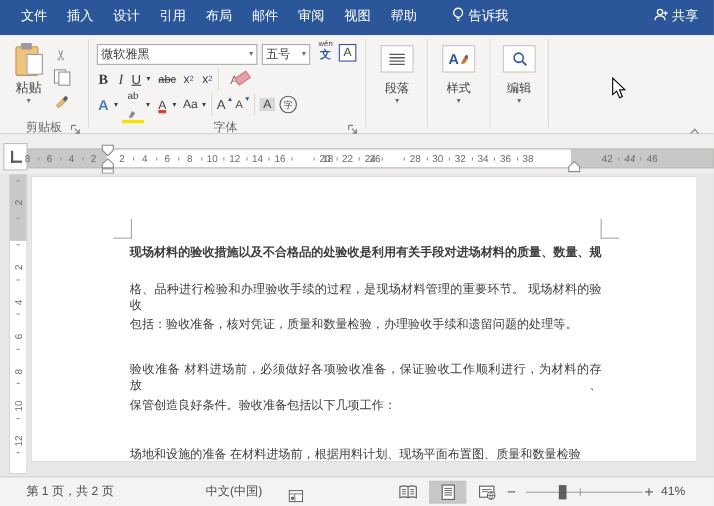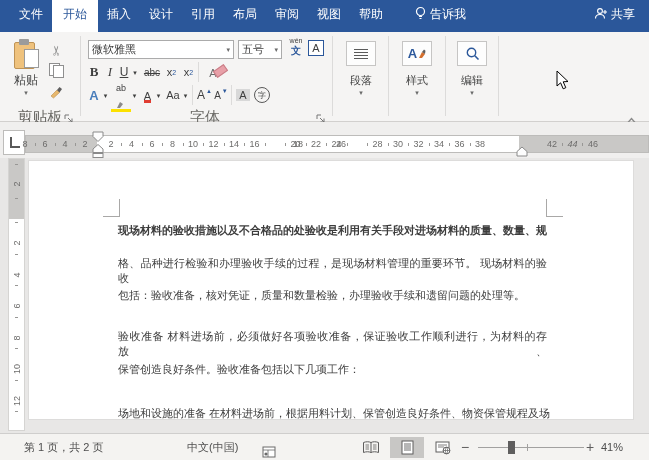--- a/index.html
+++ b/index.html
@@ -10,21 +10,21 @@
   .menubar{left:0;top:0;width:649px;height:32px;background:#2b579a;display:flex;align-items:flex-end;padding-left:10px;box-sizing:border-box;}
   .tab{color:#fff;font-size:12px;padding:6px 9px 9px;cursor:default;white-space:nowrap;}
   .tab.active{background:#fff;color:#2b579a;padding:7px 11px 9px;}
   .menu-right{margin-left:auto;display:flex;align-items:flex-end;padding-right:12px;}
   .menu-ico{display:inline-block;vertical-align:-2px;margin-right:3px;}
   .tellme{margin-left:18px;display:flex;align-items:center;color:#fff;font-size:12px;padding:6px 4px 9px;}
   .share{display:flex;align-items:center;color:#fff;font-size:12px;padding:6px 2px 9px;margin-left:52px;}
   
   .ribbon{left:0;top:32px;width:649px;height:90px;background:#f5f4f3;border-bottom:1px solid #d2d0ce;box-sizing:border-box;}
   .vsep{position:absolute;top:4px;height:80px;width:1px;background:#dcdbda;}
-  .grouplabel{position:absolute;top:76px;font-size:15px;color:#67666;color:#6a6965;text-align:center;}
+  .grouplabel{position:absolute;top:76px;font-size:11px;color:#67666;color:#6a6965;text-align:center;}
   .launcher{position:absolute;top:78px;width:10px;height:10px;}
   .chev{position:absolute;width:8px;height:8px;}
   .btn{cursor:default;}
   .ddarrow{font-size:7px;color:#6a6a6a;line-height:7px;}
   
   .clip-body{position:absolute;left:14px;top:10px;width:19px;height:25px;background:#efc27d;border:1px solid #bf9355;border-radius:2px;}
   .clip-clip{position:absolute;left:19px;top:7px;width:10px;height:6px;background:#9b9b9b;border-radius:1px;}
   .clip-page{position:absolute;left:24px;top:17px;width:13px;height:17px;background:#fff;border:1px solid #9a9a9a;}
   .paste-label{position:absolute;left:6px;top:40px;width:40px;text-align:center;font-size:12px;color:#444;}
   .paste-arrow{position:absolute;left:6px;top:57px;width:40px;text-align:center;}
@@ -75,25 +75,25 @@
 </style>
 </head>
 <body>
 
 <div id="app">
 
   <div class="menubar abs">
     <div style="display:flex;align-items:flex-end;">
 
     <div class="tab">文件</div>
-        <div class="tab active">开始</div>
         <div class="tab">插入</div>
         <div class="tab">设计</div>
         <div class="tab">引用</div>
         <div class="tab">布局</div>
+        <div class="tab">邮件</div>
         <div class="tab">审阅</div>
         <div class="tab">视图</div>
         <div class="tab">帮助</div>
       </div>
     <div class="tellme">
       <span class="menu-ico">
         <svg width="13" height="14" viewBox="0 0 13 14">
             <circle cx="6.5" cy="5.5" r="4" fill="none" stroke="#fff" stroke-width="1.2"></circle>
             <path d="M5 10.5 h3 M5.5 12.5 h2" stroke="#fff" stroke-width="1.2" fill="none"></path>
           </svg>
@@ -389,21 +389,21 @@
       <div class="cropline" style="left:74px;top:55px;width:17px;height:1px;"></div>
       <div class="cropline" style="left:517px;top:38px;width:1px;height:18px;"></div>
       <div class="cropline" style="left:517px;top:55px;width:17px;height:1px;"></div>
       <div>
 
       <div class="docline just" style="top: 62px; font-weight: bold;">现场材料的验收措施以及不合格品的处验收是利用有关手段对进场材料的质量、数量、规</div>
           <div class="docline just" style="top: 94.5px;">格、品种进行检验和办理验收手续的过程，是现场材料管理的重要环节。 现场材料的验收</div>
           <div class="docline" style="top: 127px;">包括：验收准备，核对凭证，质量和数量检验，办理验收手续和遗留问题的处理等。</div>
           <div class="docline just" style="top: 168px;">验收准备 材料进场前，必须做好各项验收准备，保证验收工作顺利进行，为材料的存放、</div>
           <div class="docline" style="top: 200.5px;">保管创造良好条件。验收准备包括以下几项工作：</div>
-          <div class="docline" style="top: 245px;">场地和设施的准备 在材料进场前，根据用料计划、保管创造良好条件、物资保管规程及场</div>
+          <div class="docline" style="top: 245px;">场地和设施的准备 在材料进场前，根据用料计划、现场平面布置图、质量和数量检验</div>
         </div>
     </div>
   </div>
 
   <div class="statusbar abs">
     <div class="sitem" style="left:12px;margin-left:12px;">第 1 页，共 2 页</div>
     <div class="sitem" style="left:134px;margin-top:37px;">848 个字</div>
     <div class="sitem" style="left:187px;">中文(中国)</div>
     <div class="sitem" style="left:262px;top:7px;height:12px;">
       <svg width="14" height="12" viewBox="0 0 14 12">

